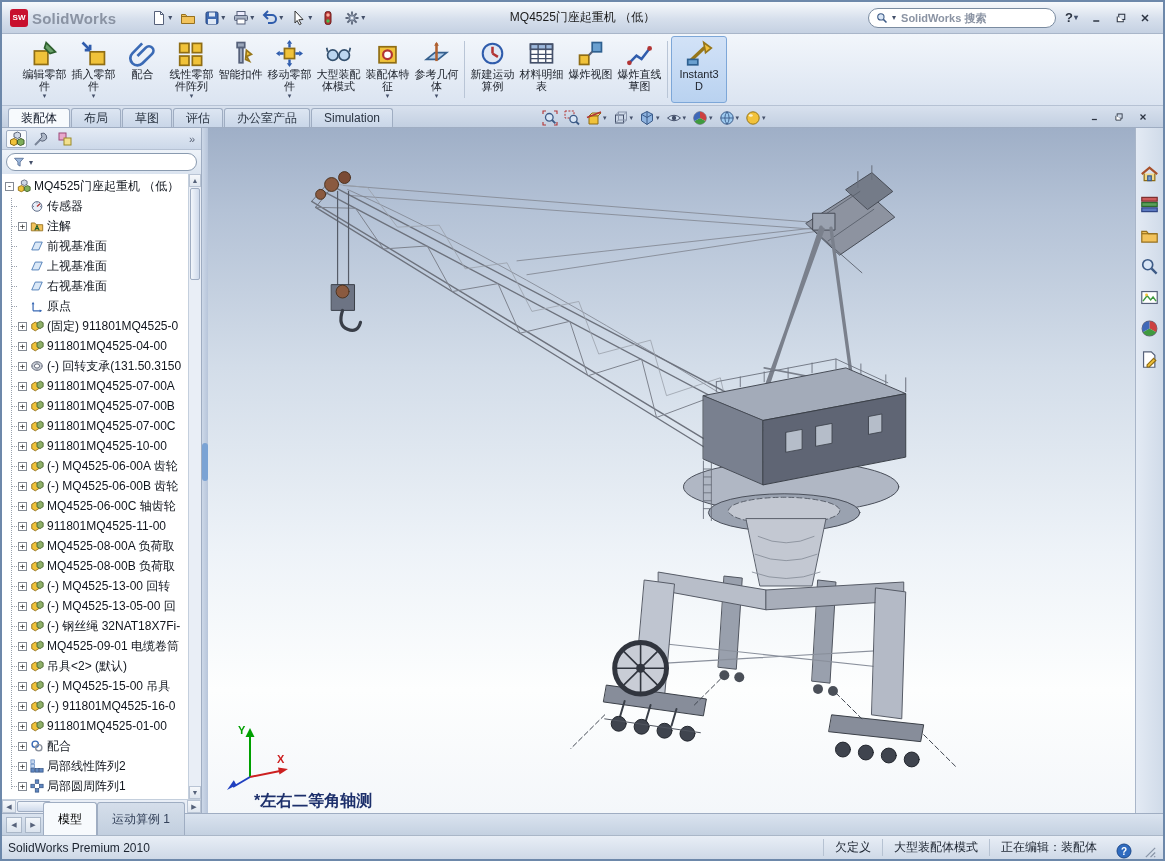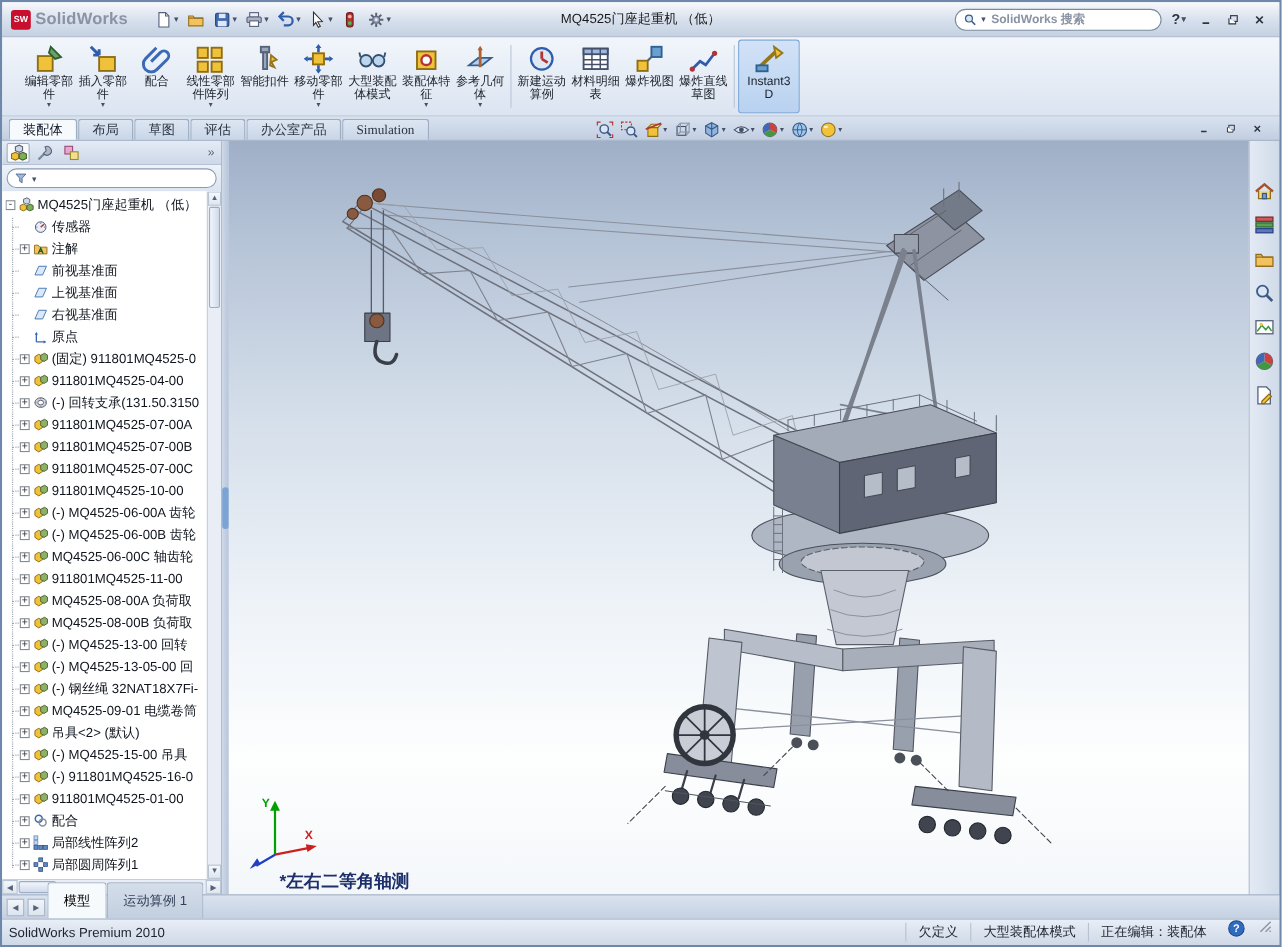--- a/index.html
+++ b/index.html
@@ -5,21 +5,21 @@
   html,body{margin:0;padding:0;width:1165px;height:861px;overflow:hidden;
     font-family:"Liberation Sans",sans-serif;background:#fff;}
   *{box-sizing:border-box;}
   svg{width:100%;height:100%;display:block;}
 
   .window{position:absolute;inset:0;border:2px solid #6d88aa;display:flex;flex-direction:column;background:#dfe6f1;}
 
   
   .titlebar{height:32px;flex:none;display:flex;align-items:center;gap:4px;padding:0 8px;
     background:linear-gradient(#f7f9fc,#d6dfec 55%,#c5d1e2);border-bottom:1px solid #a9b6c9;position:relative;}
-  .applogo{display:flex;align-items:center;gap:4px;margin-right:18px;}
+  .applogo{display:flex;align-items:flex-end;gap:4px;margin-right:28px;}
   .swbadge{width:18px;height:18px;background:#c8102e;color:#fff;font-size:8px;font-weight:bold;
     display:flex;align-items:center;justify-content:center;border-radius:3px;}
   .apptext{color:#8a93a3;font-size:15px;font-weight:bold;letter-spacing:.2px;}
   .qtb{display:flex;align-items:center;gap:2px;}
   .qbtn{height:24px;display:flex;align-items:center;padding:0 3px;border-radius:3px;}
   .dda{font-size:8px;color:#44506a;margin-left:1px;}
   .wintitle{position:absolute;left:0;right:0;text-align:center;font-size:12px;color:#1b1b1b;pointer-events:none;}
   .searchbox{margin-left:auto;width:188px;height:20px;border:1px solid #7a8ba0;border-radius:10px;background:#fff;
     display:flex;align-items:center;padding:0 7px;gap:3px;}
   .searchbox input{border:0;outline:0;flex:1;min-width:0;font-size:11px;color:#333;background:transparent;
@@ -41,21 +41,21 @@
   .rbtn{min-width:47px;display:flex;flex-direction:column;align-items:center;padding:3px 1px 0;
     border:1px solid transparent;border-radius:3px;}
   .rlbl{font-size:11px;line-height:12px;text-align:center;color:#20252e;margin-top:1px;word-break:break-all;width:45px;}
   .rdd{font-size:7px;color:#44506a;line-height:7px;}
   .ractive{min-width:56px;background:linear-gradient(#d2e2f7,#b9d2f0);border-color:#7da7d8;}
   .rsep{width:1px;background:#b9c5d6;margin:5px 3px;}
   .watermark{position:absolute;right:14px;top:4px;width:96px;height:62px;opacity:.8;pointer-events:none;}
 
   
   .tabrow{height:22px;flex:none;background:linear-gradient(#d8e1ee,#c2cfe1);display:flex;align-items:flex-end;
-    padding-left:6px;position:relative;border-bottom:1px solid #9fadc2;font-family:Liberation Serif, serif;}
+    padding-left:6px;position:relative;border-bottom:1px solid #9fadc2;}
   .ctab{height:19px;padding:0 12px;font-size:12px;display:flex;align-items:center;color:#2a3442;
     border:1px solid #9fadc2;border-bottom:none;border-radius:3px 3px 0 0;
     background:linear-gradient(#dde6f2,#c9d6e8);margin-right:1px;white-space:nowrap;}
   .ctab.active{background:#f7fafd;color:#101828;}
   .headsup{position:absolute;left:538px;top:2px;display:flex;gap:2px;align-items:center;}
   .hbtn{height:19px;display:flex;align-items:center;padding:0 2px;border-radius:2px;}
   .hdd{font-size:7px;color:#44506a;margin-left:1px;}
   .docctrl{position:absolute;right:12px;top:3px;display:flex;gap:7px;}
   .dbtn{width:17px;height:15px;display:flex;align-items:center;justify-content:center;}
 
@@ -114,21 +114,21 @@
   .modeltabs{height:22px;flex:none;background:linear-gradient(#dae3ef,#c4d1e1);border-top:1px solid #9fadc2;
     display:flex;align-items:flex-end;padding-left:3px;gap:1px;}
   .mnav{width:16px;height:16px;font-size:7px;color:#56627a;display:flex;align-items:center;justify-content:center;
     background:linear-gradient(#f2f6fa,#dce4ee);border:1px solid #aab7c8;margin:0 1px 2px;}
   .mtab{height:18px;padding:16px 14px;font-size:12px;display:flex;align-items:center;border:1px solid #9fadc2;
     border-bottom:none;border-radius:3px 3px 0 0;background:linear-gradient(#d5deea,#c2cfdf);color:#33415a;white-space:nowrap;}
   .mtab.active{background:#f7fafd;color:#000;}
 
   .statusbar{height:24px;flex:none;background:linear-gradient(#e8eef6,#cfd9e7);border-top:1px solid #aab7c8;
     display:flex;align-items:center;padding:0 6px;font-size:12px;color:#1c2430;}
-  .sright{margin-left:auto;display:flex;align-items:flex-start;height:100%;gap:0;}
+  .sright{margin-left:auto;display:flex;align-items:flex-end;height:100%;gap:0;}
   .sitem{padding:0 11px;border-left:1px solid #b6c2d2;height:72%;display:flex;align-items:center;white-space:nowrap;}
   .sbadge{width:16px;height:16px;margin:0 8px;}
   .sgrip2{width:13px;height:13px;margin-left:4px;}
 </style>
 </head>
 <body>
 
 <div class="window">
 
   <div class="titlebar">

